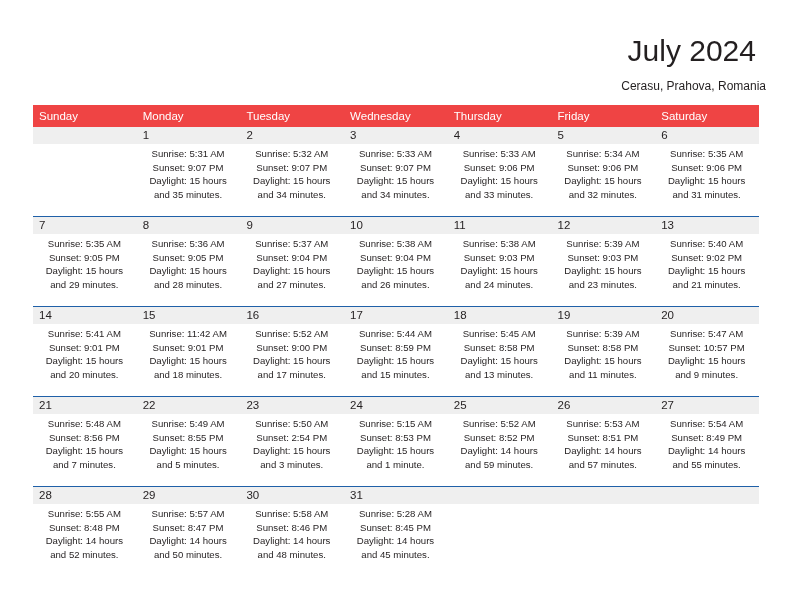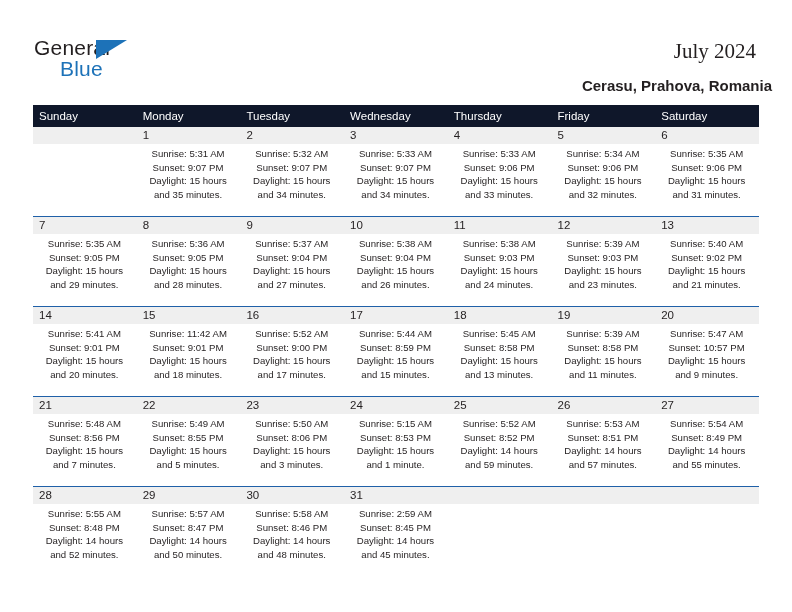--- a/index.html
+++ b/index.html
@@ -62,55 +62,53 @@
     font-size: 21px;
     letter-spacing: 0.2px;
     color: #1d72b8;
     line-height: 24px;
   }
 
   .title {
     position: absolute;
     right: 36px;
     top: 35px;
-    font-size: 21px;
+    font-size: 30px;
     color: #231f20;
     text-align: left;
     line-height: 32px;
     white-space: nowrap;
-    font-family: Liberation Serif, serif;
   }
   .subtitle {
     position: absolute;
-    right: 20px;
+    right: 26px;
     top: 78px;
-    font-size: 15px;
+    font-size: 12px;
     color: #231f20;
     text-align: right;
     line-height: 16px;
     white-space: nowrap;
-    font-weight: bold;
   }
 
   
   .calendar {
     position: absolute;
     left: 33px;
     top: 105px;
     width: 726px;
   }
   table.cal {
     border-collapse: collapse;
     table-layout: fixed;
     width: 726px;
   }
   table.cal col { width: 103.71px; }
 
   thead th {
-    background: #0f172a;
+    background: #ef4444;
     color: #ffffff;
     font-size: 11.5px;
     font-weight: normal;
     text-align: left;
     padding: 4px 0 4px 6px;
     height: 13px;
     line-height: 14px;
     border: none;
   }
 
@@ -147,25 +145,20 @@
     text-align: center;
   }
   .details div { white-space: nowrap; }
 </style>
 </head>
 <body>
 
 <div class="page">
 
   <div class="header">
-    <div class="logo">
-      <span class="logo-general">General</span>
-      <span class="logo-triangle"></span>
-      <span class="logo-blue">Blue</span>
-    </div>
     <div class="title">July 2024</div>
     <div class="subtitle">Cerasu, Prahova, Romania</div>
   </div>
 
   <div class="calendar">
     <table class="cal">
       <colgroup>
         <col>
           <col>
           <col>
@@ -438,21 +431,21 @@
                   <div>Daylight: 15 hours</div>
                   <div>and 5 minutes.</div>
                 </div>
               </div>
             </td>
             <td>
               <div class="cell">
                 <div class="daynum-band">23</div>
                 <div class="details">
                   <div>Sunrise: 5:50 AM</div>
-                  <div>Sunset: 8:06 PM</div>
+                  <div>Sunset: 2:54 PM</div>
                   <div>Daylight: 15 hours</div>
                   <div>and 3 minutes.</div>
                 </div>
               </div>
             </td>
             <td>
               <div class="cell">
                 <div class="daynum-band">24</div>
                 <div class="details">
                   <div>Sunrise: 5:15 AM</div>
@@ -527,21 +520,21 @@
                   <div>Sunset: 8:46 PM</div>
                   <div>Daylight: 14 hours</div>
                   <div>and 48 minutes.</div>
                 </div>
               </div>
             </td>
             <td>
               <div class="cell">
                 <div class="daynum-band">31</div>
                 <div class="details">
-                  <div>Sunrise: 2:59 AM</div>
+                  <div>Sunrise: 5:28 AM</div>
                   <div>Sunset: 8:45 PM</div>
                   <div>Daylight: 14 hours</div>
                   <div>and 45 minutes.</div>
                 </div>
               </div>
             </td>
             <td>
               <div class="cell empty">
                 <div class="daynum-band"></div>
               </div>

